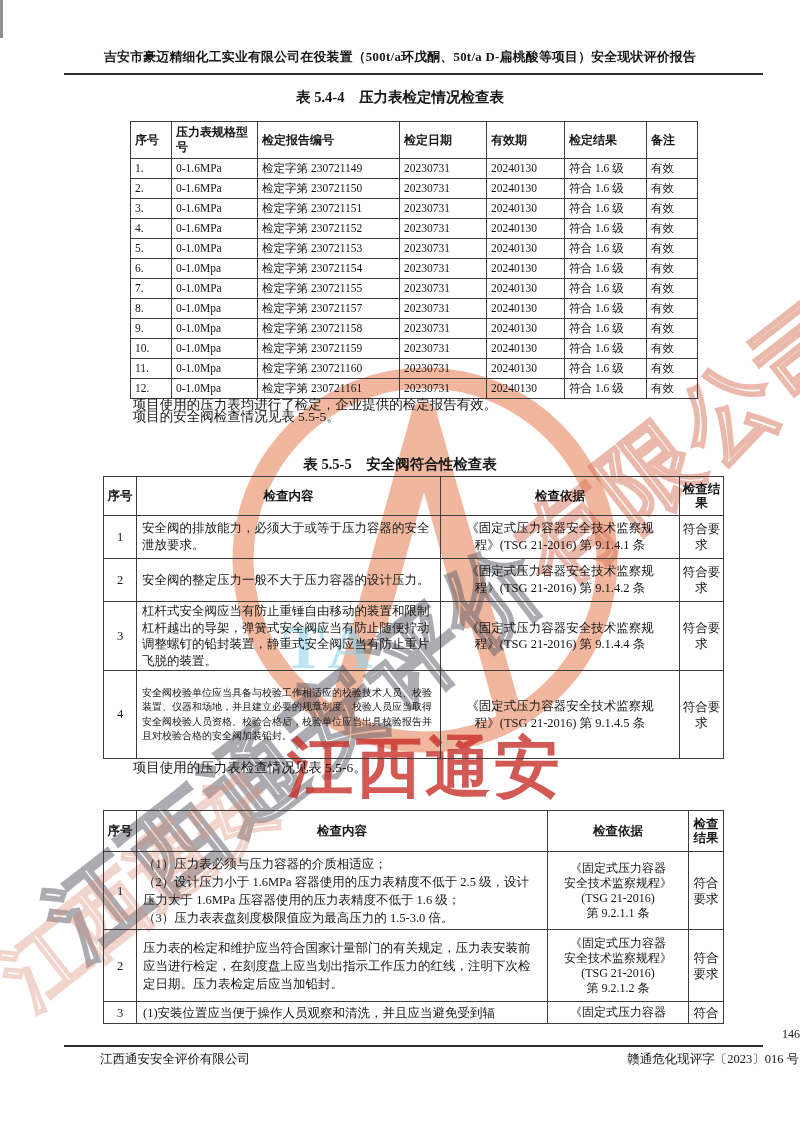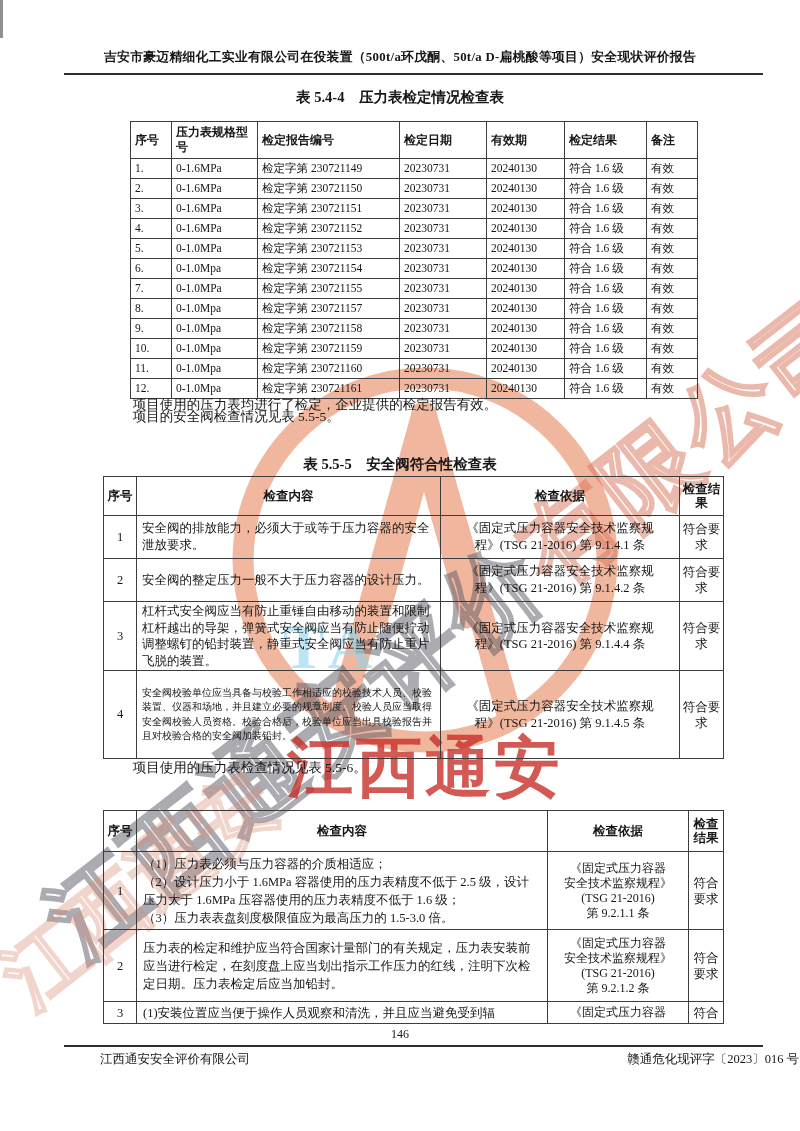--- a/index.html
+++ b/index.html
@@ -47,21 +47,21 @@
   #table3 th{height:40px;text-align:center;line-height:1.15;padding:0 2px;}
   #table3 td{padding:1px 6px;line-height:18px;}
   #table3 td:nth-child(1){text-align:center;}
   #table3 td:nth-child(2){text-align:left;white-space:pre-line;}
   #table3 td:nth-child(3){text-align:center;white-space:pre-line;line-height:15px;font-size:12px;padding:1px 2px;}
   #table3 td:nth-child(4){text-align:center;line-height:16px;padding:1px 2px;}
   #table3 tbody tr:nth-child(1){height:78px;}
   #table3 tbody tr:nth-child(2){height:72px;}
   #table3 tbody tr:nth-child(3){height:22px;}
   
-  .pg-num{top:1027px;left:0;width:100%;text-align:center;font-size:12px;}
+  .pg-num{top:1027px;left:0;width:100%;text-align:right;font-size:12px;}
   .ftr-rule{top:1045px;left:64px;width:699px;height:2px;background:#2e2e2e;}
   .ftr-row{top:1051px;left:64px;width:699px;display:flex;justify-content:space-between;font-size:12.5px;margin-left:36px;}
 </style>
 </head>
 <body>
 
 <svg id="watermark" class="abs" width="800" height="1131" viewBox="0 0 800 1131" xmlns="http://www.w3.org/2000/svg">
   <g opacity="0.5">
     <circle cx="425" cy="560" r="182" fill="none" stroke="#e4713f" stroke-width="21"></circle>
     <path d="M424,414 L341,714" stroke="#e4713f" stroke-width="25" fill="none" stroke-linecap="round"></path>

